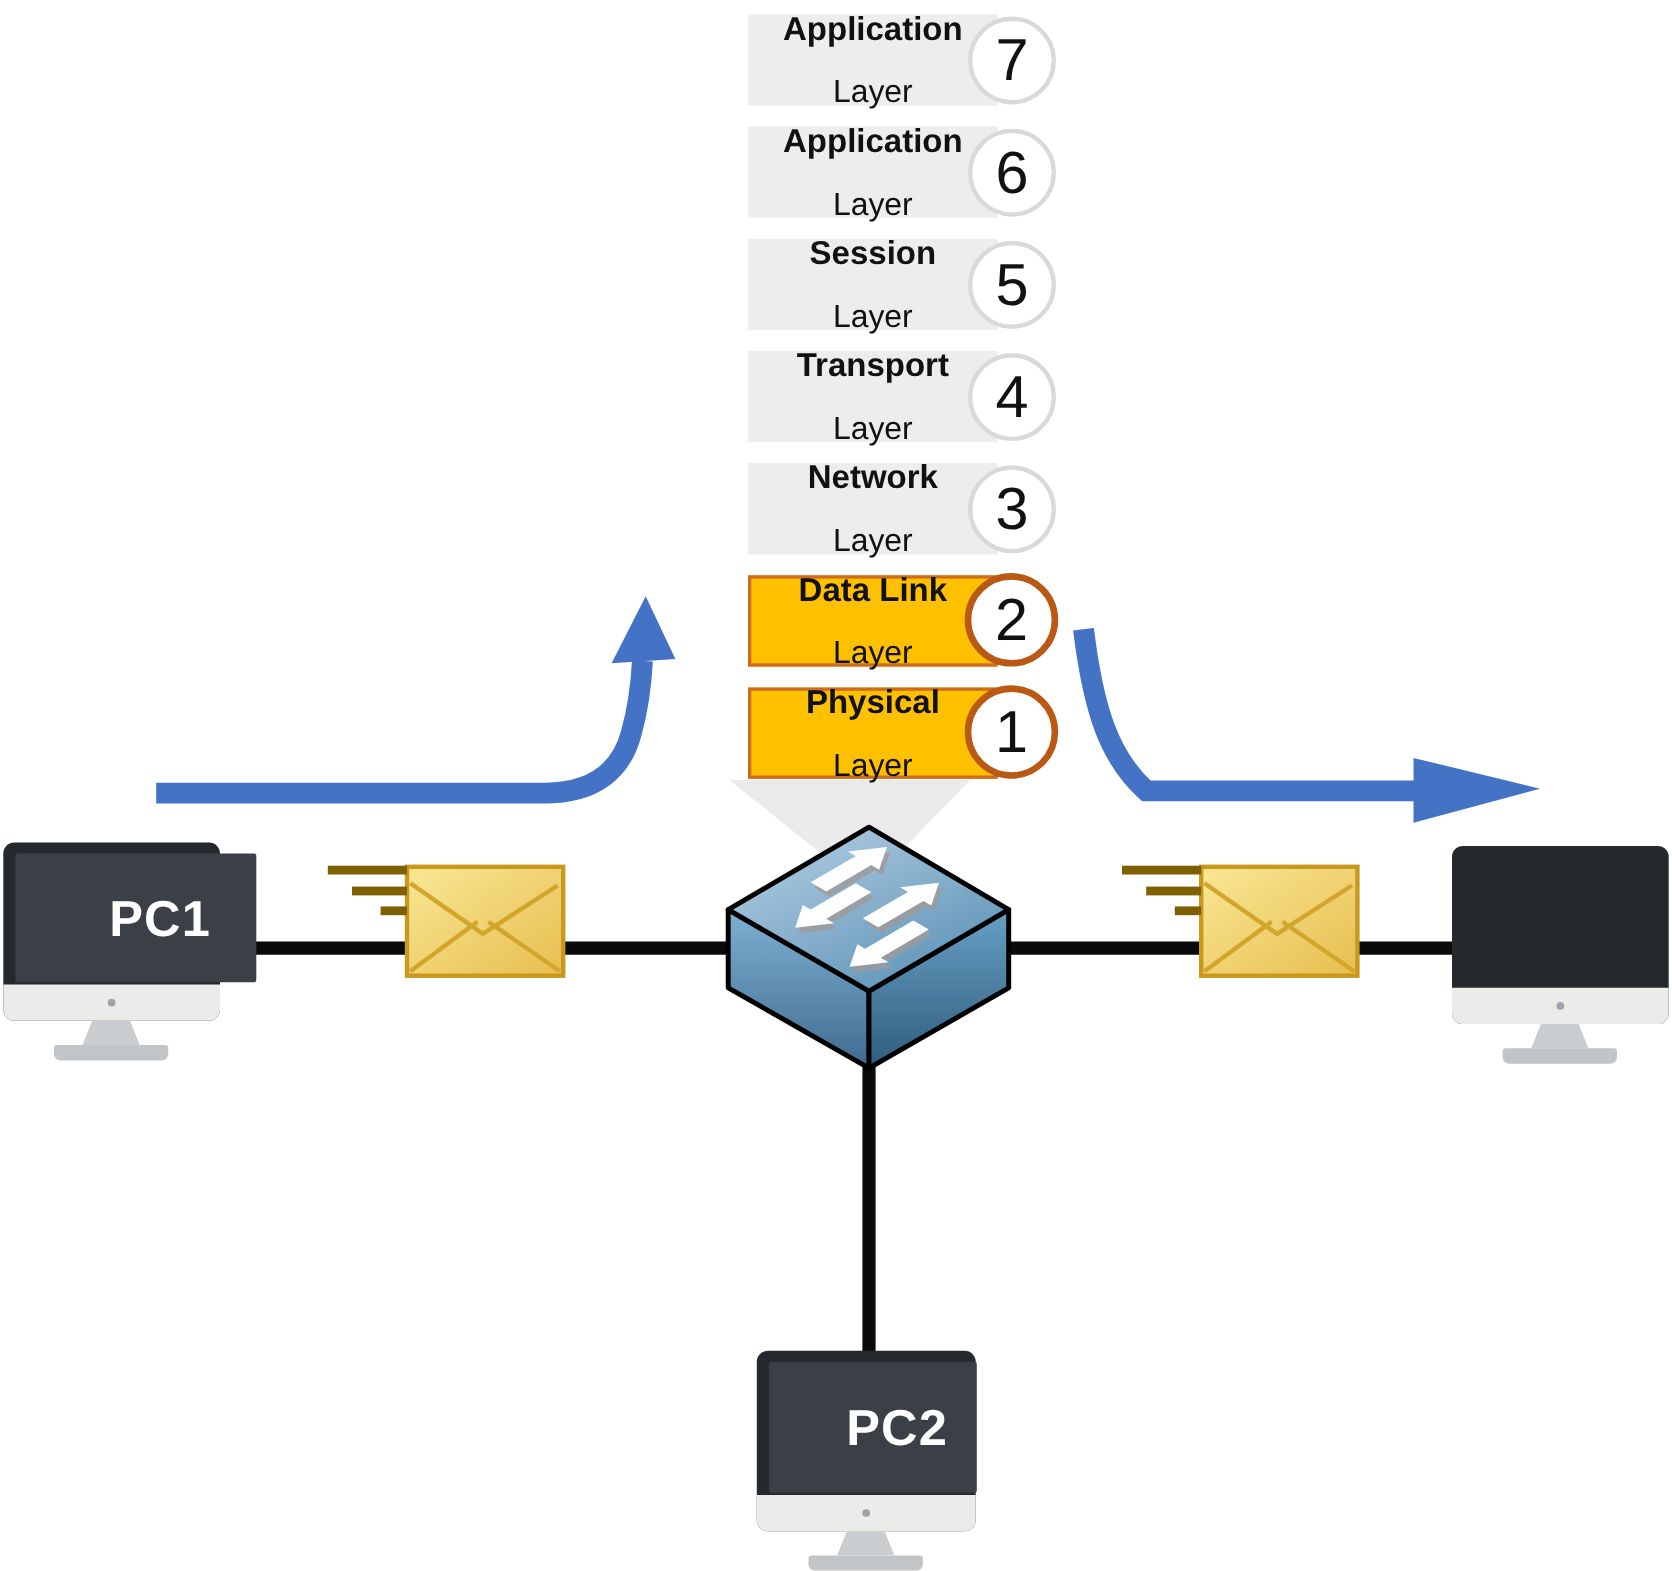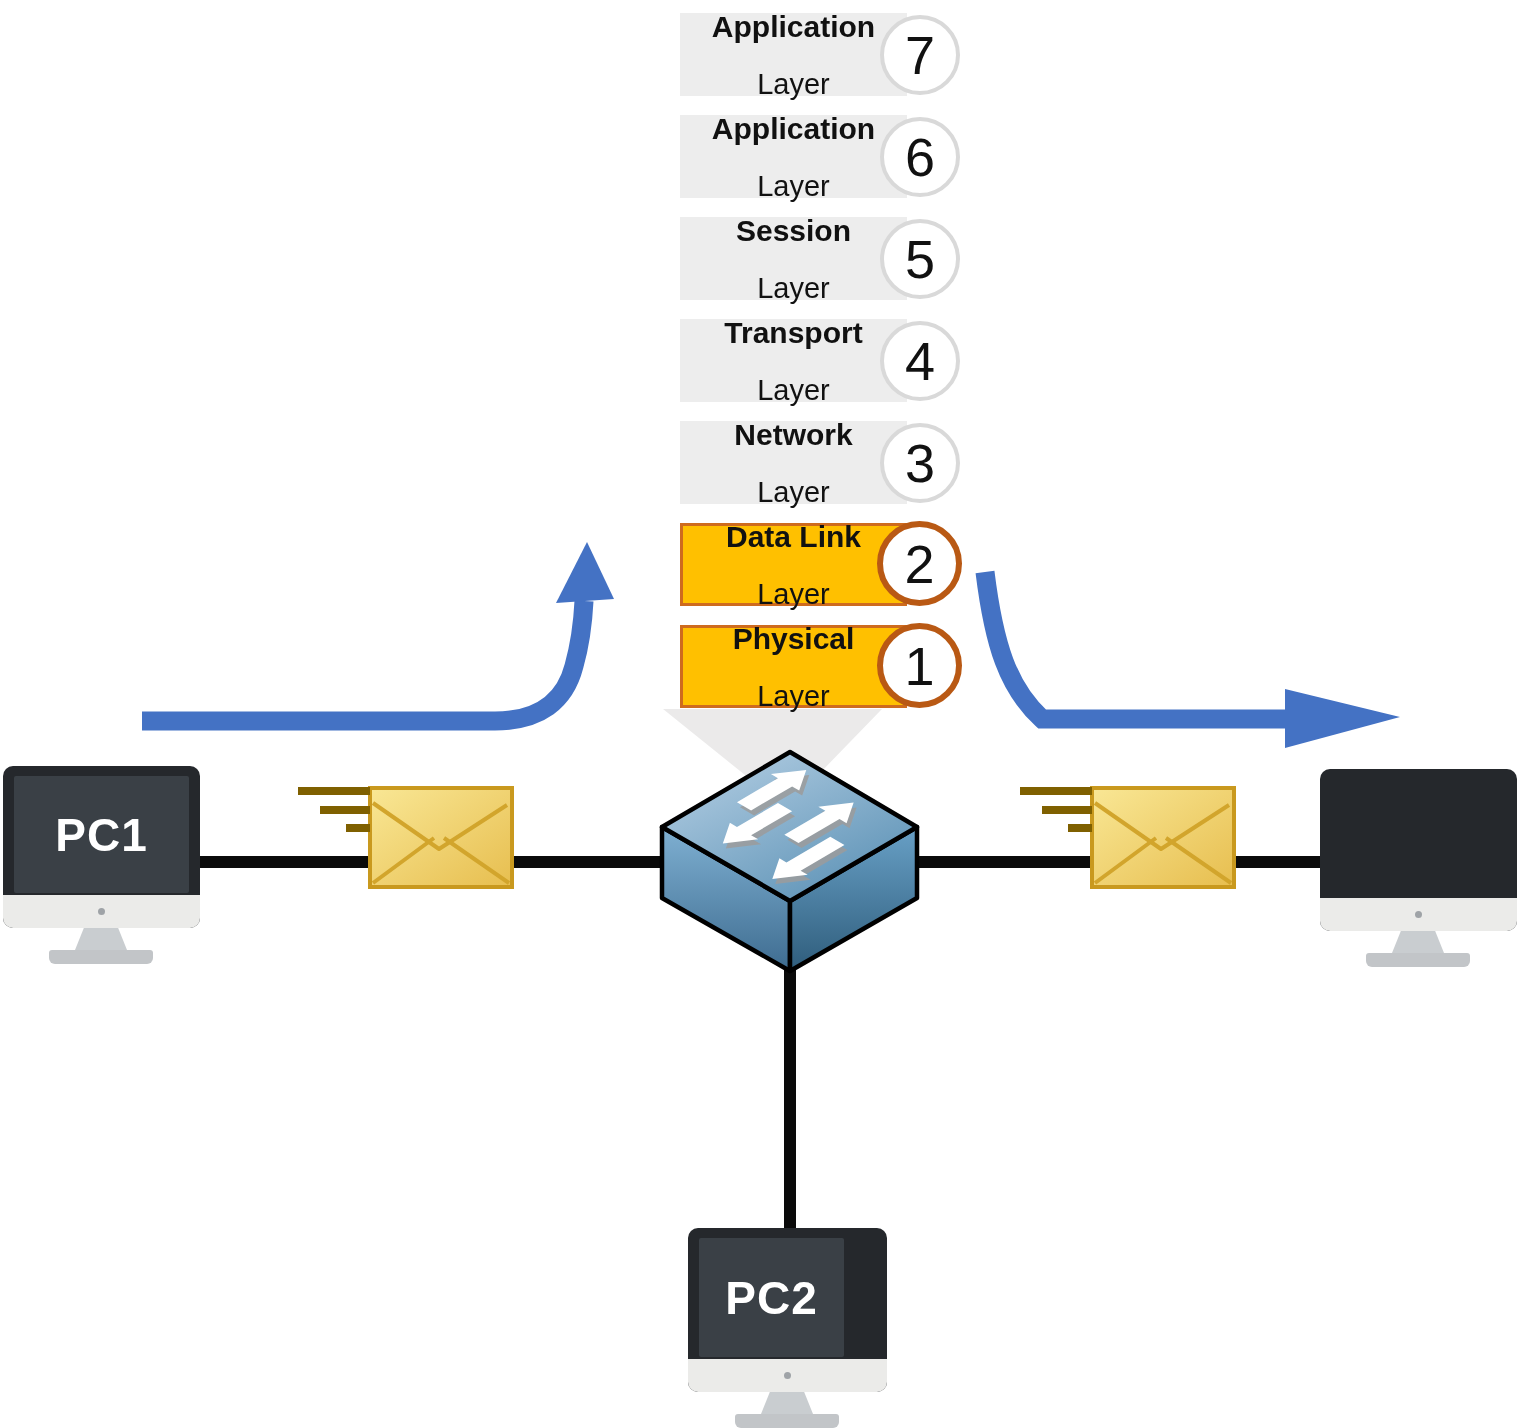--- a/index.html
+++ b/index.html
@@ -22,21 +22,21 @@
     background:#fff;border:4px solid var(--graycircle,#D9D9D9);box-sizing:border-box;
     display:flex;align-items:center;justify-content:center;
     font-size:54px;font-weight:400;color:#111;
   }
   .badge.hl{left:877px;width:85px;height:85px;border:6px solid var(--circleorange,#B95914);}
 
   
   .pc{position:absolute;}
   .m-body{position:absolute;left:0;top:0;width:197px;height:162px;background:var(--monitor,#25282C);border-radius:10px;}
   .m-screen{position:absolute;left:11px;top:10px;width:175px;height:117px;background:var(--screen,#3A4046);border-radius:2px;
-            display:flex;align-items:center;justify-content:center;}
+            display:flex;align-items:center;justify-content:center;padding-left:44px;}
   .m-chin{position:absolute;left:0;bottom:0;width:100%;height:33px;background:var(--chin,#EBEBE9);border-radius:0 0 10px 10px;}
   .m-dot{position:absolute;left:50%;bottom:13px;width:7px;height:7px;margin-left:-3.5px;border-radius:50%;background:#9FA3A7;}
   .m-label{color:#fff;font-size:46px;font-weight:700;letter-spacing:1px;}
   .m-neck{position:absolute;top:162px;left:72px;width:52px;height:22px;background:var(--standcol,#C9CDD0);
           clip-path:polygon(17% 0,83% 0,100% 100%,0 100%);}
   .m-base{position:absolute;top:184px;left:46px;width:104px;height:14px;background:#C2C5C8;border-radius:3px 3px 6px 6px;}
 </style>
 </head>
 <body>
 

